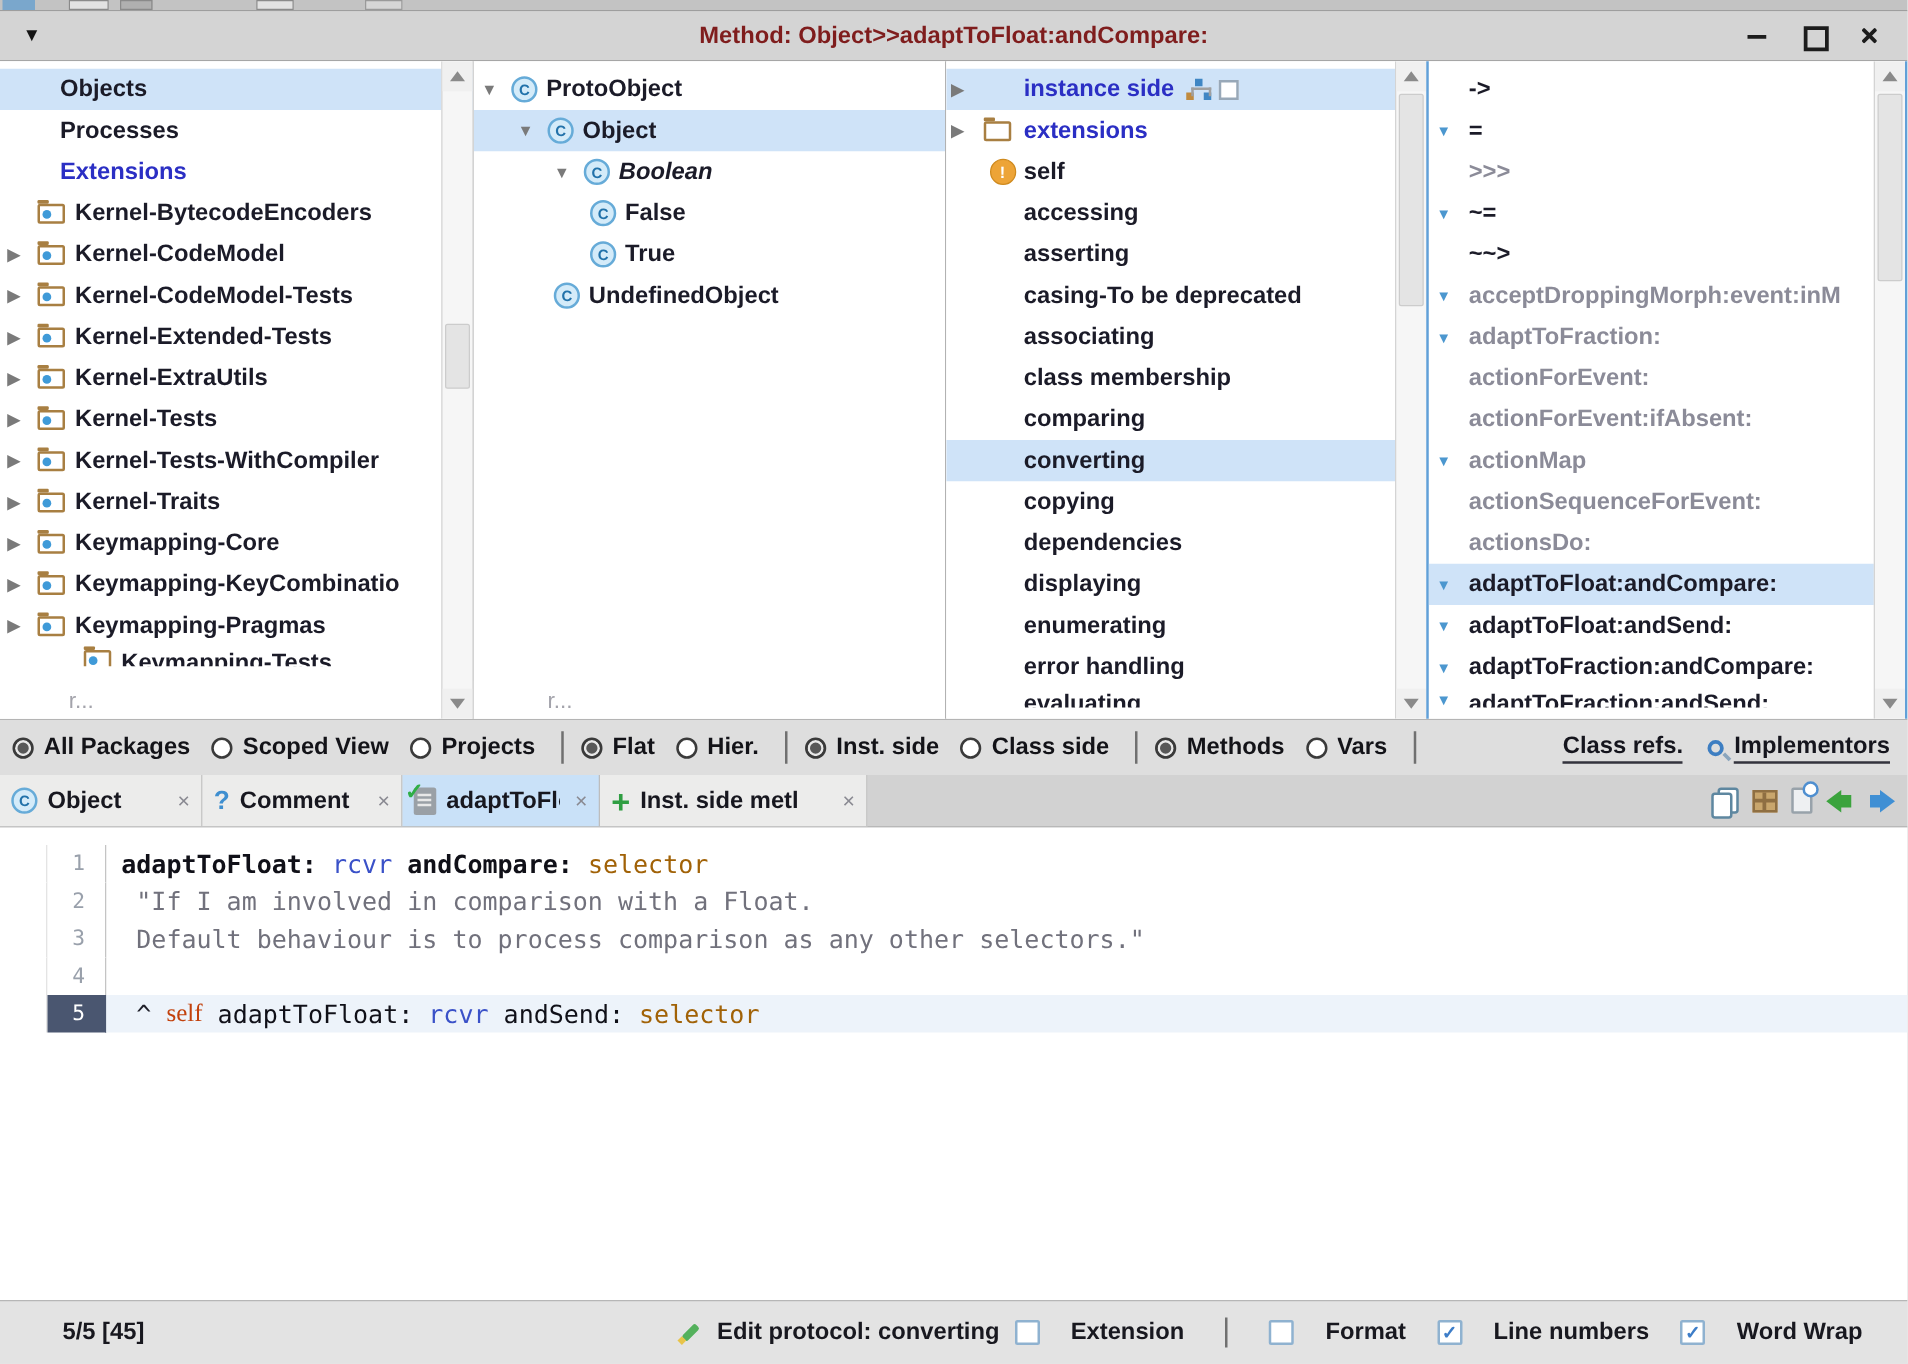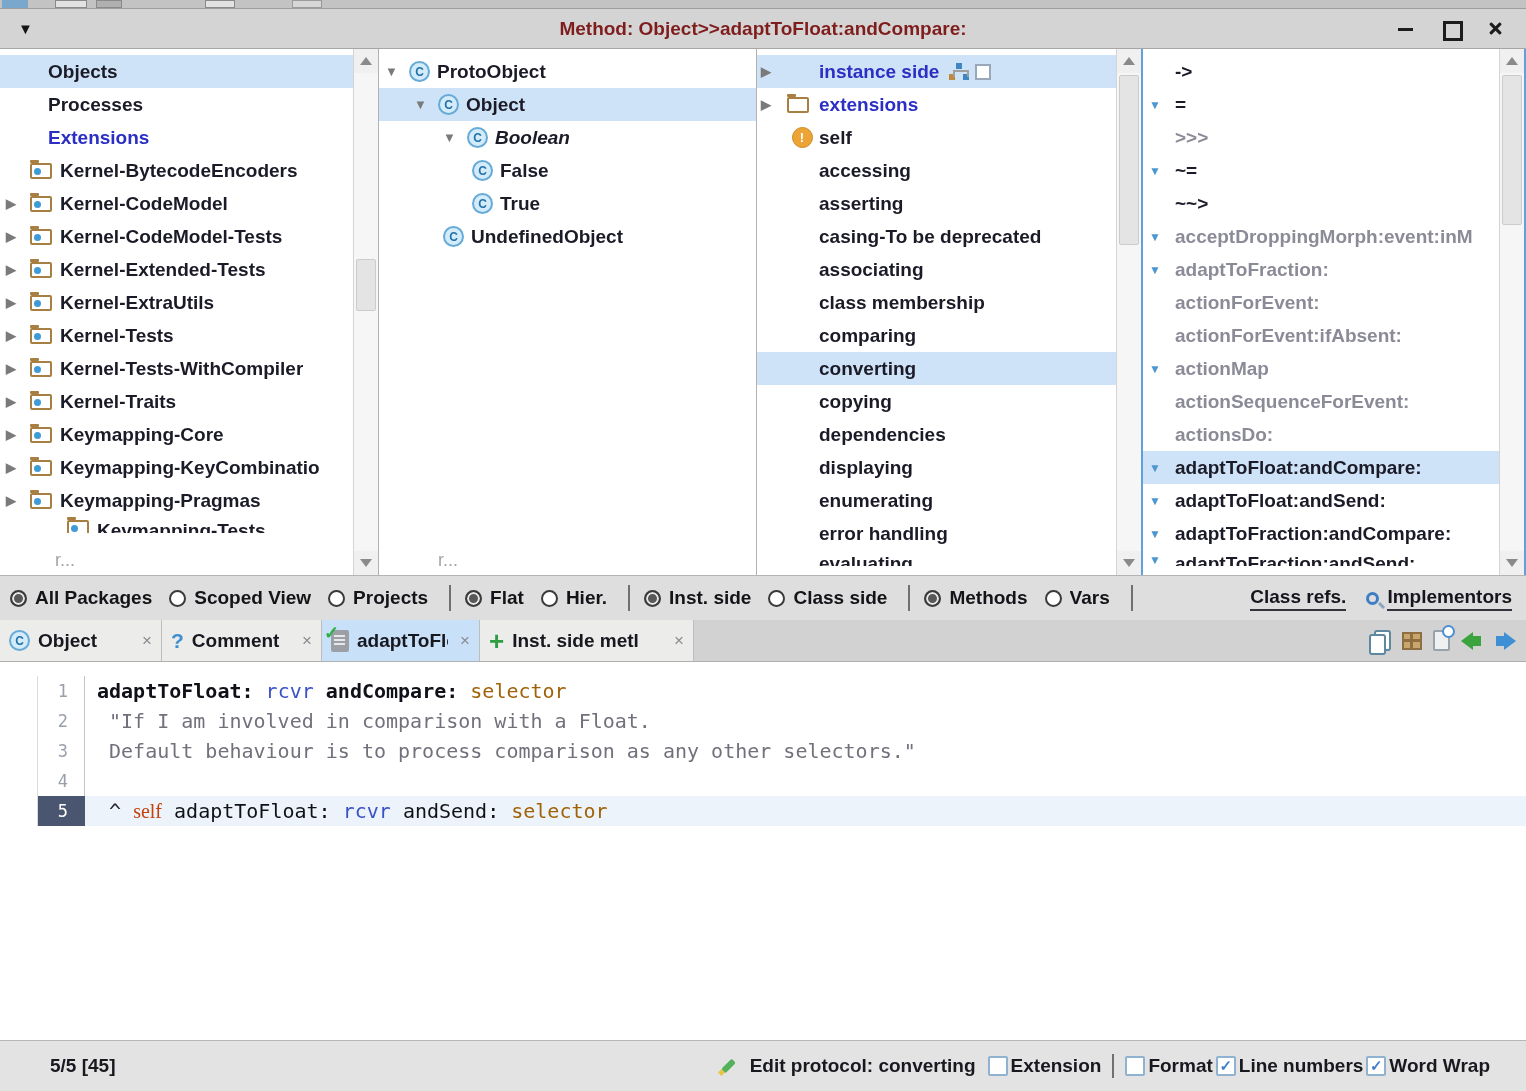--- a/index.html
+++ b/index.html
@@ -553,21 +553,21 @@
           <span class="ctext"><span class="tk-pl"> ^ </span><span class="tk-self">self</span><span class="tk-pl"> </span><span class="tk-msg">adaptToFloat:</span><span class="tk-pl"> </span><span class="tk-var">rcvr</span><span class="tk-pl"> </span><span class="tk-msg">andSend:</span><span class="tk-pl"> </span><span class="tk-arg">selector</span></span>
         </div>
       </div>
   </div>
 
   <div class="statusbar">
     <span>5/5 [45]</span>
     <span class="sb-right">
       <span class="pencil"></span>
       <span>Edit protocol: converting</span>
-      <span id="status-checks" style="display:flex;align-items:center;gap:3px;">
+      <span id="status-checks" style="display:flex;align-items:center;gap:25px;">
           <span class="cb"></span>
           <span class="lbl">Extension</span>
           <span class="ssep"></span>
           <span class="cb"></span>
           <span class="lbl">Format</span>
           <span class="cb">✓</span>
           <span class="lbl">Line numbers</span>
           <span class="cb">✓</span>
           <span class="lbl">Word Wrap</span>
         </span>

